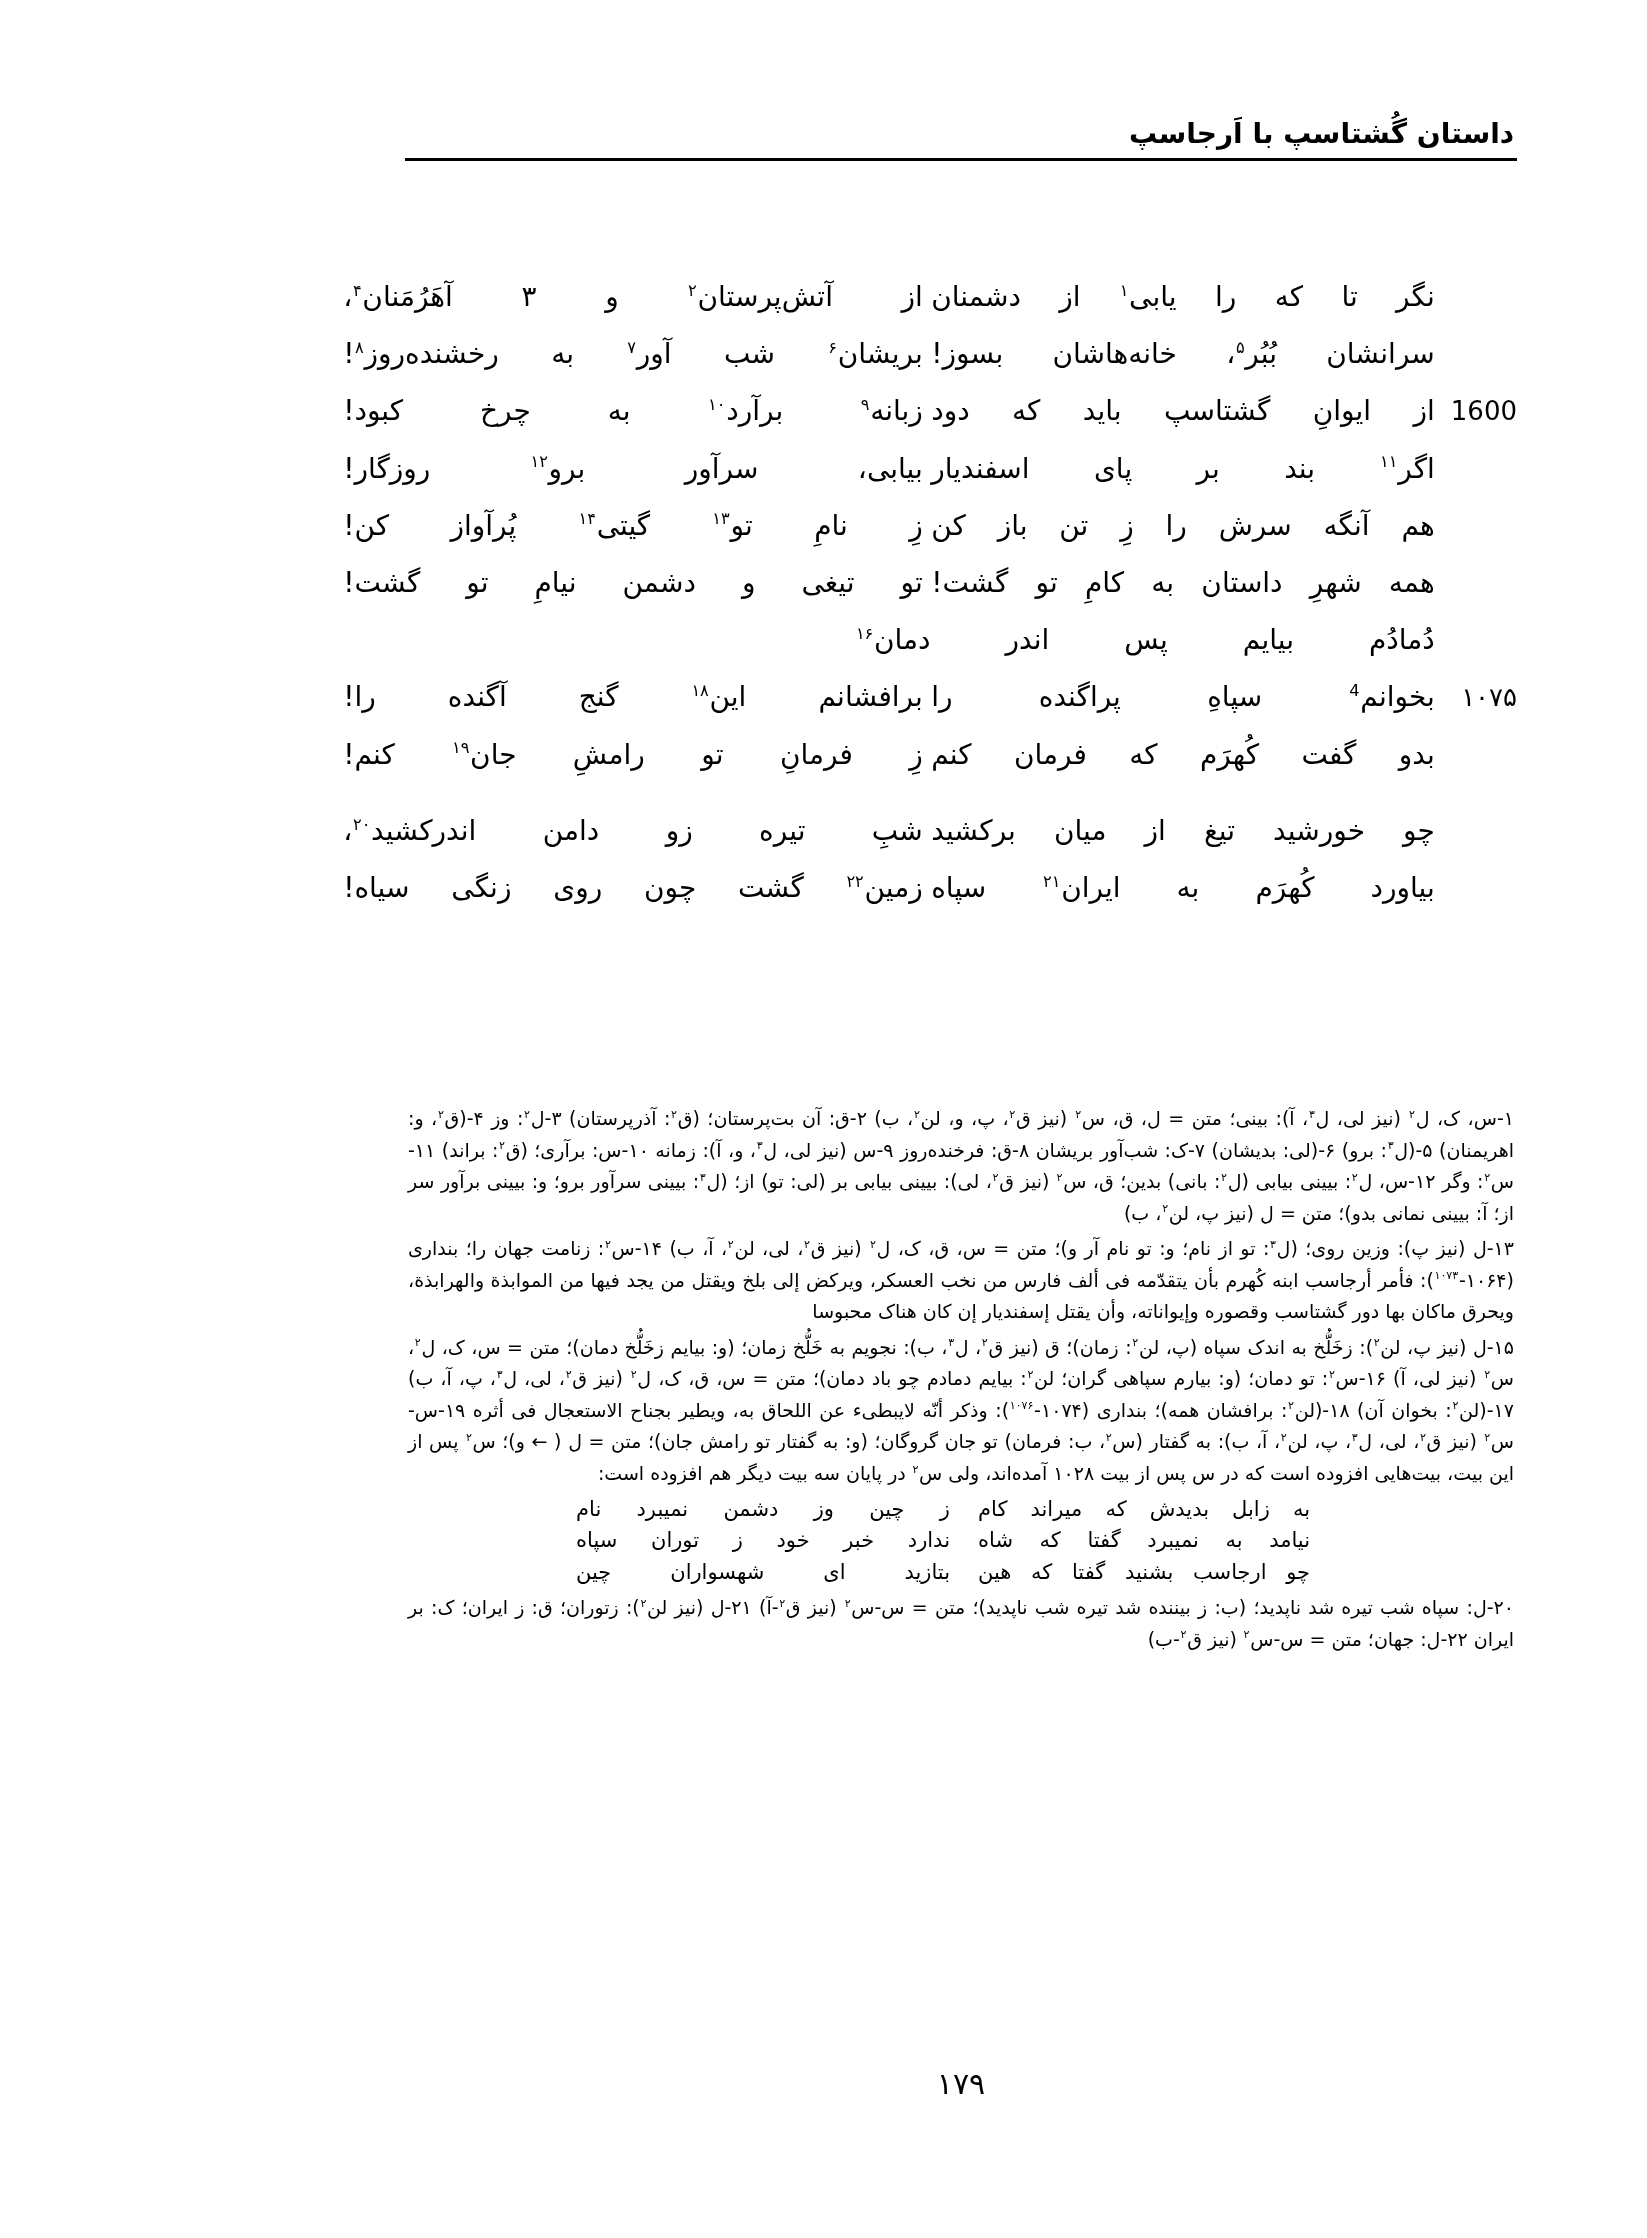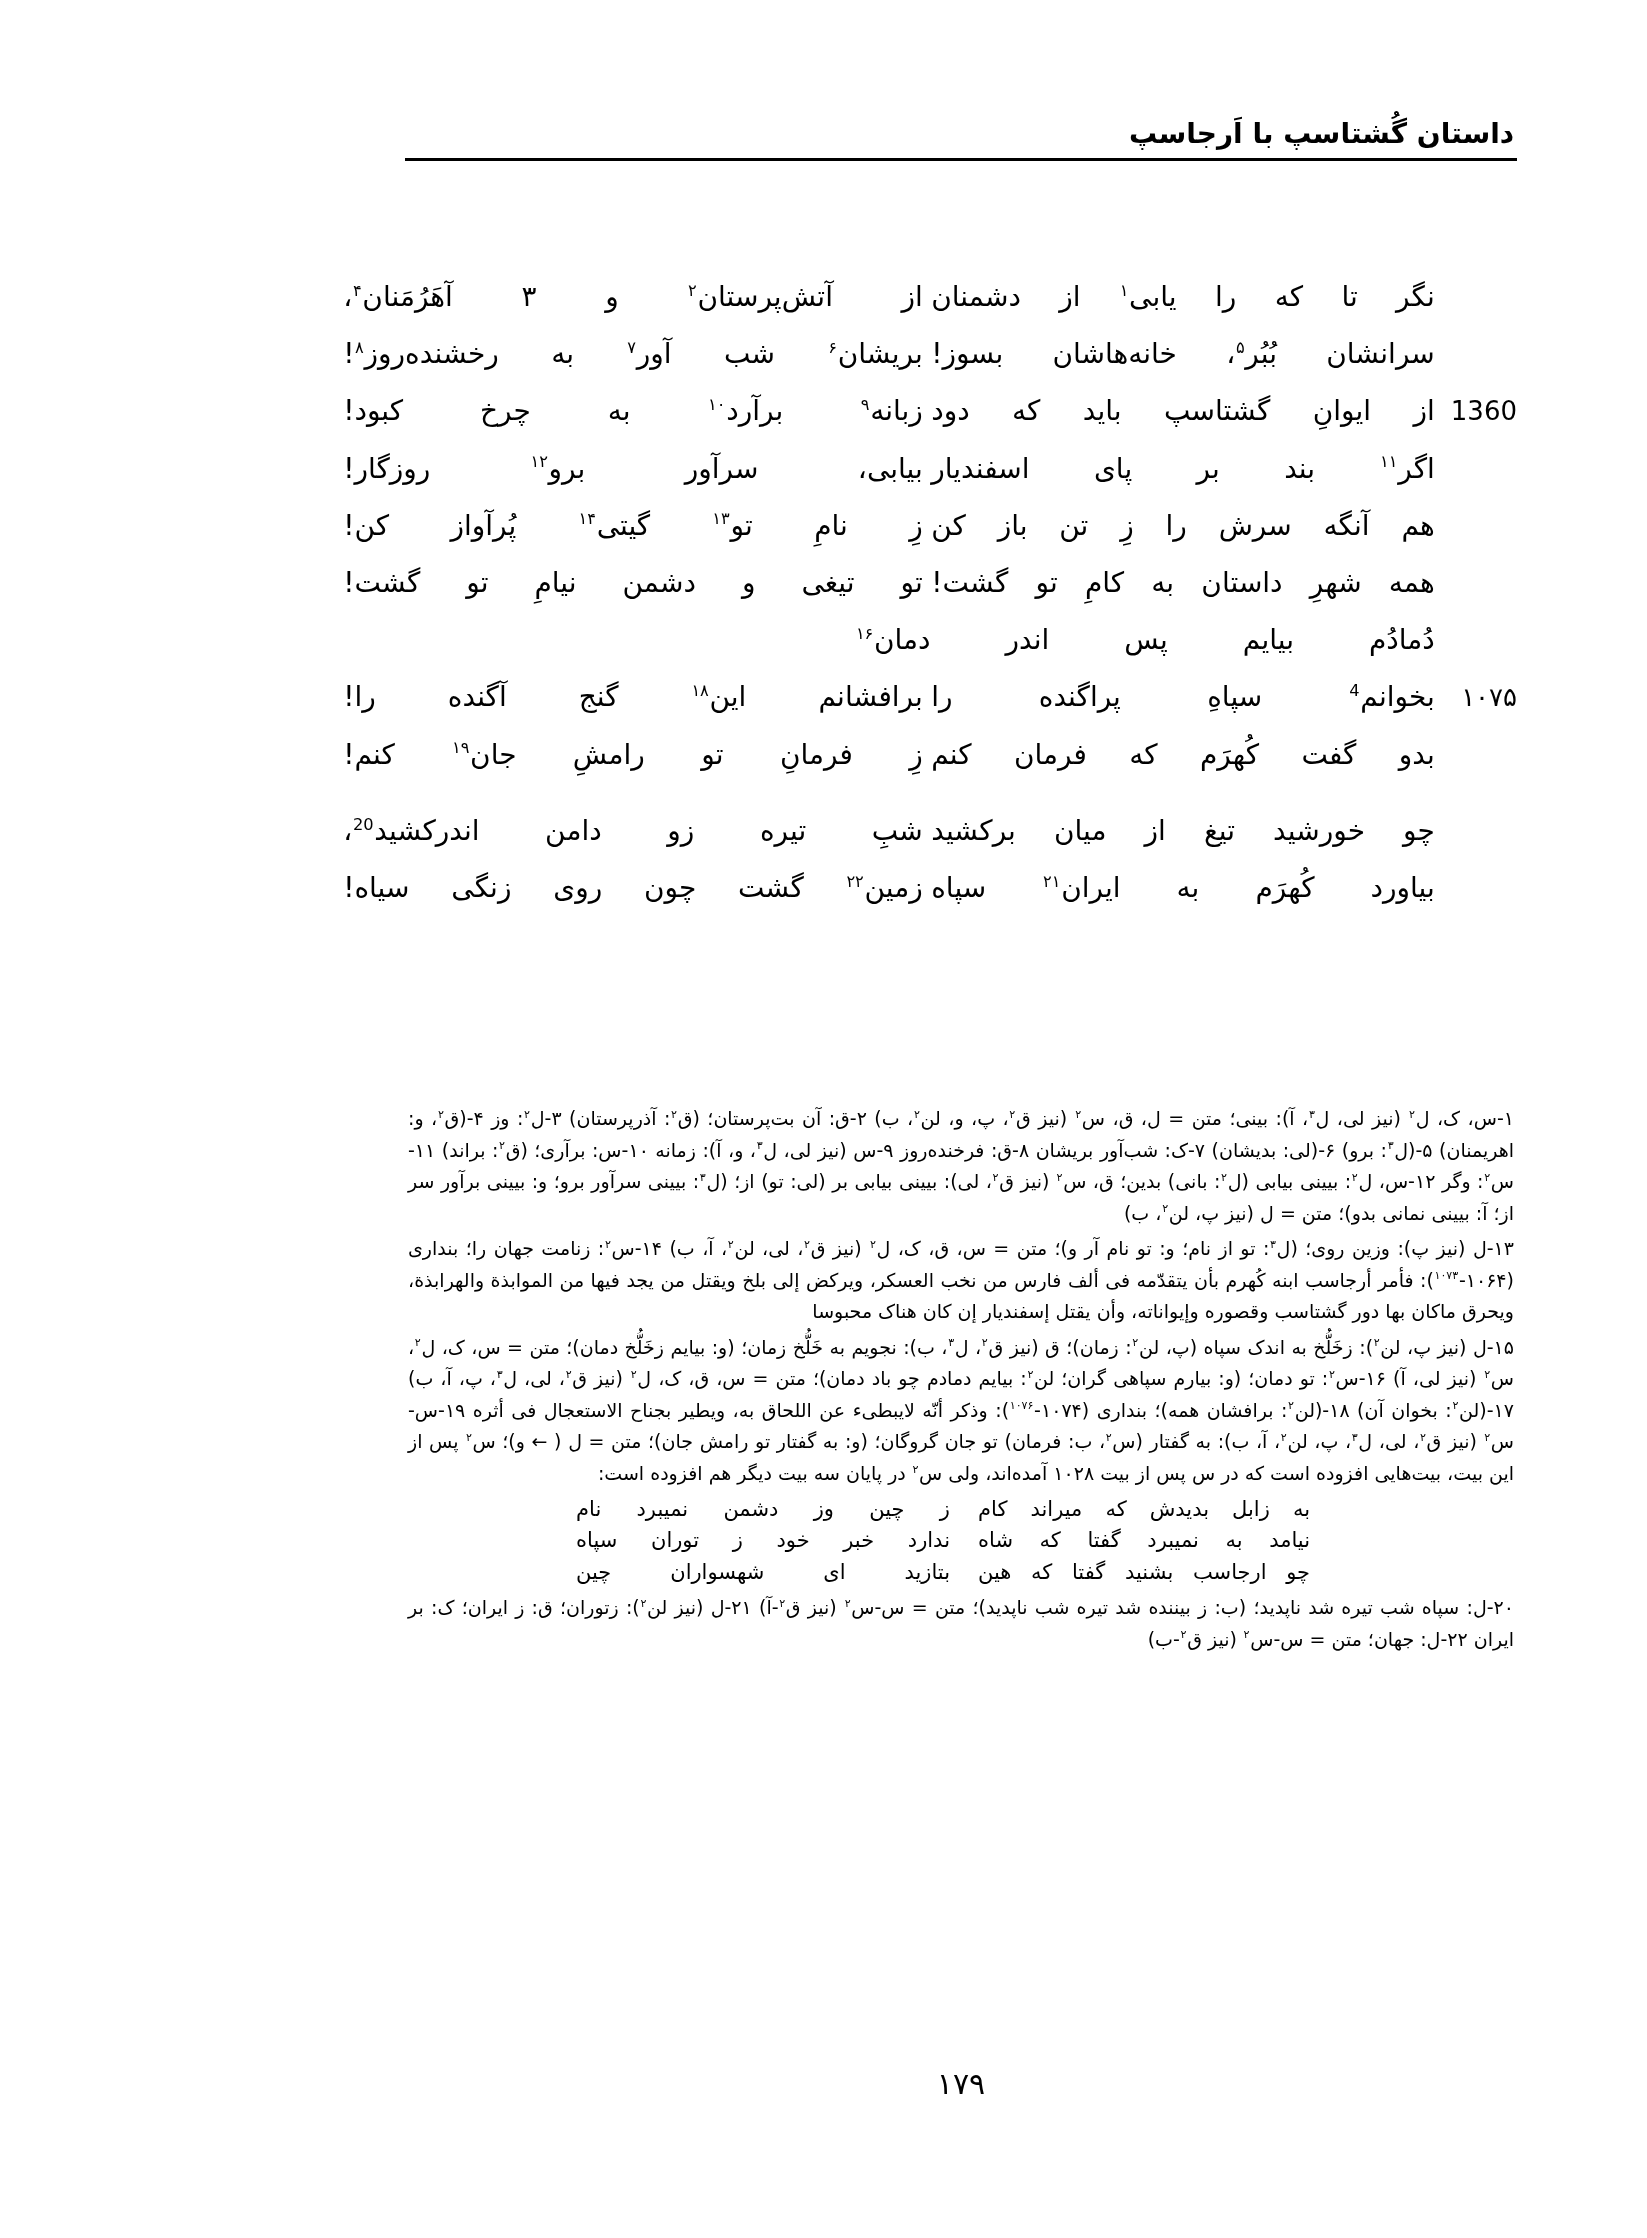--- a/index.html
+++ b/index.html
@@ -158,21 +158,21 @@
         <div class="verse-num"></div>
         <div class="hemistich first">نگر تا که را یابی<sup class="sig">۱</sup> از دشمنان</div>
         <div class="hemistich second">از آتش‌پرستان<sup class="sig">۲</sup> و ۳ آهَرُمَنان<sup class="sig">۴</sup>،</div>
       </div>
       <div class="couplet">
         <div class="verse-num"></div>
         <div class="hemistich first">سرانشان بُبُر<sup class="sig">۵</sup>، خانه‌هاشان بسوز!</div>
         <div class="hemistich second">بریشان<sup class="sig">۶</sup> شب آور<sup class="sig">۷</sup> به رخشنده‌روز<sup class="sig">۸</sup>!</div>
       </div>
       <div class="couplet">
-        <div class="verse-num">1360</div>
+        <div class="verse-num">1600</div>
         <div class="hemistich first">از ایوانِ گشتاسپ باید که دود</div>
         <div class="hemistich second">زبانه<sup class="sig">۹</sup> برآرد<sup class="sig">۱۰</sup> به چرخ کبود!</div>
       </div>
       <div class="couplet">
         <div class="verse-num"></div>
         <div class="hemistich first">اگر<sup class="sig">۱۱</sup> بند بر پای اسفندیار</div>
         <div class="hemistich second">بیابی، سرآور برو<sup class="sig">۱۲</sup> روزگار!</div>
       </div>
       <div class="couplet">
         <div class="verse-num"></div>
@@ -194,21 +194,21 @@
         <div class="hemistich second">برافشانم این<sup class="sig">۱۸</sup> گنج آگنده را!</div>
       </div>
       <div class="couplet">
         <div class="verse-num"></div>
         <div class="hemistich first">بدو گفت کُهرَم که فرمان کنم</div>
         <div class="hemistich second">زِ فرمانِ تو رامشِ جان<sup class="sig">۱۹</sup> کنم!</div>
       </div>
       <div class="couplet gap-before">
         <div class="verse-num"></div>
         <div class="hemistich first">چو خورشید تیغ از میان برکشید</div>
-        <div class="hemistich second">شبِ تیره زو دامن اندرکشید<sup class="sig">20</sup>،</div>
+        <div class="hemistich second">شبِ تیره زو دامن اندرکشید<sup class="sig">۲۰</sup>،</div>
       </div>
       <div class="couplet">
         <div class="verse-num"></div>
         <div class="hemistich first">بیاورد کُهرَم به ایران<sup class="sig">۲۱</sup> سپاه</div>
         <div class="hemistich second">زمین<sup class="sig">۲۲</sup> گشت چون روی زنگی سیاه!</div>
       </div>
     </div>
 
   <div class="apparatus">
       <p class="indent-start">۱-س، ک، ل<sup class="sig">۲</sup> (نیز لی، ل<sup class="sig">۳</sup>، آ): بینی؛ متن = ل، ق، س<sup class="sig">۲</sup> (نیز ق<sup class="sig">۲</sup>، پ، و، لن<sup class="sig">۲</sup>، ب)  ۲-ق: آن بت‌پرستان؛ (ق<sup class="sig">۲</sup>: آذرپرستان)  ۳-ل<sup class="sig">۲</sup>: وز  ۴-(ق<sup class="sig">۲</sup>، و: اهریمنان)  ۵-(ل<sup class="sig">۳</sup>: برو)  ۶-(لی: بدیشان)  ۷-ک: شب‌آور بریشان  ۸-ق: فرخنده‌روز  ۹-س (نیز لی، ل<sup class="sig">۳</sup>، و، آ): زمانه  ۱۰-س: برآری؛ (ق<sup class="sig">۲</sup>: براند)  ۱۱-س<sup class="sig">۲</sup>: وگر  ۱۲-س، ل<sup class="sig">۲</sup>: بیینی بیابی (ل<sup class="sig">۲</sup>: بانی) بدین؛ ق، س<sup class="sig">۲</sup> (نیز ق<sup class="sig">۲</sup>، لی): بیینی بیابی بر (لی: تو) از؛ (ل<sup class="sig">۳</sup>: بیینی سرآور برو؛ و: بیینی برآور سر از؛ آ: بیینی نمانی بدو)؛ متن = ل (نیز پ، لن<sup class="sig">۲</sup>، ب)</p>

